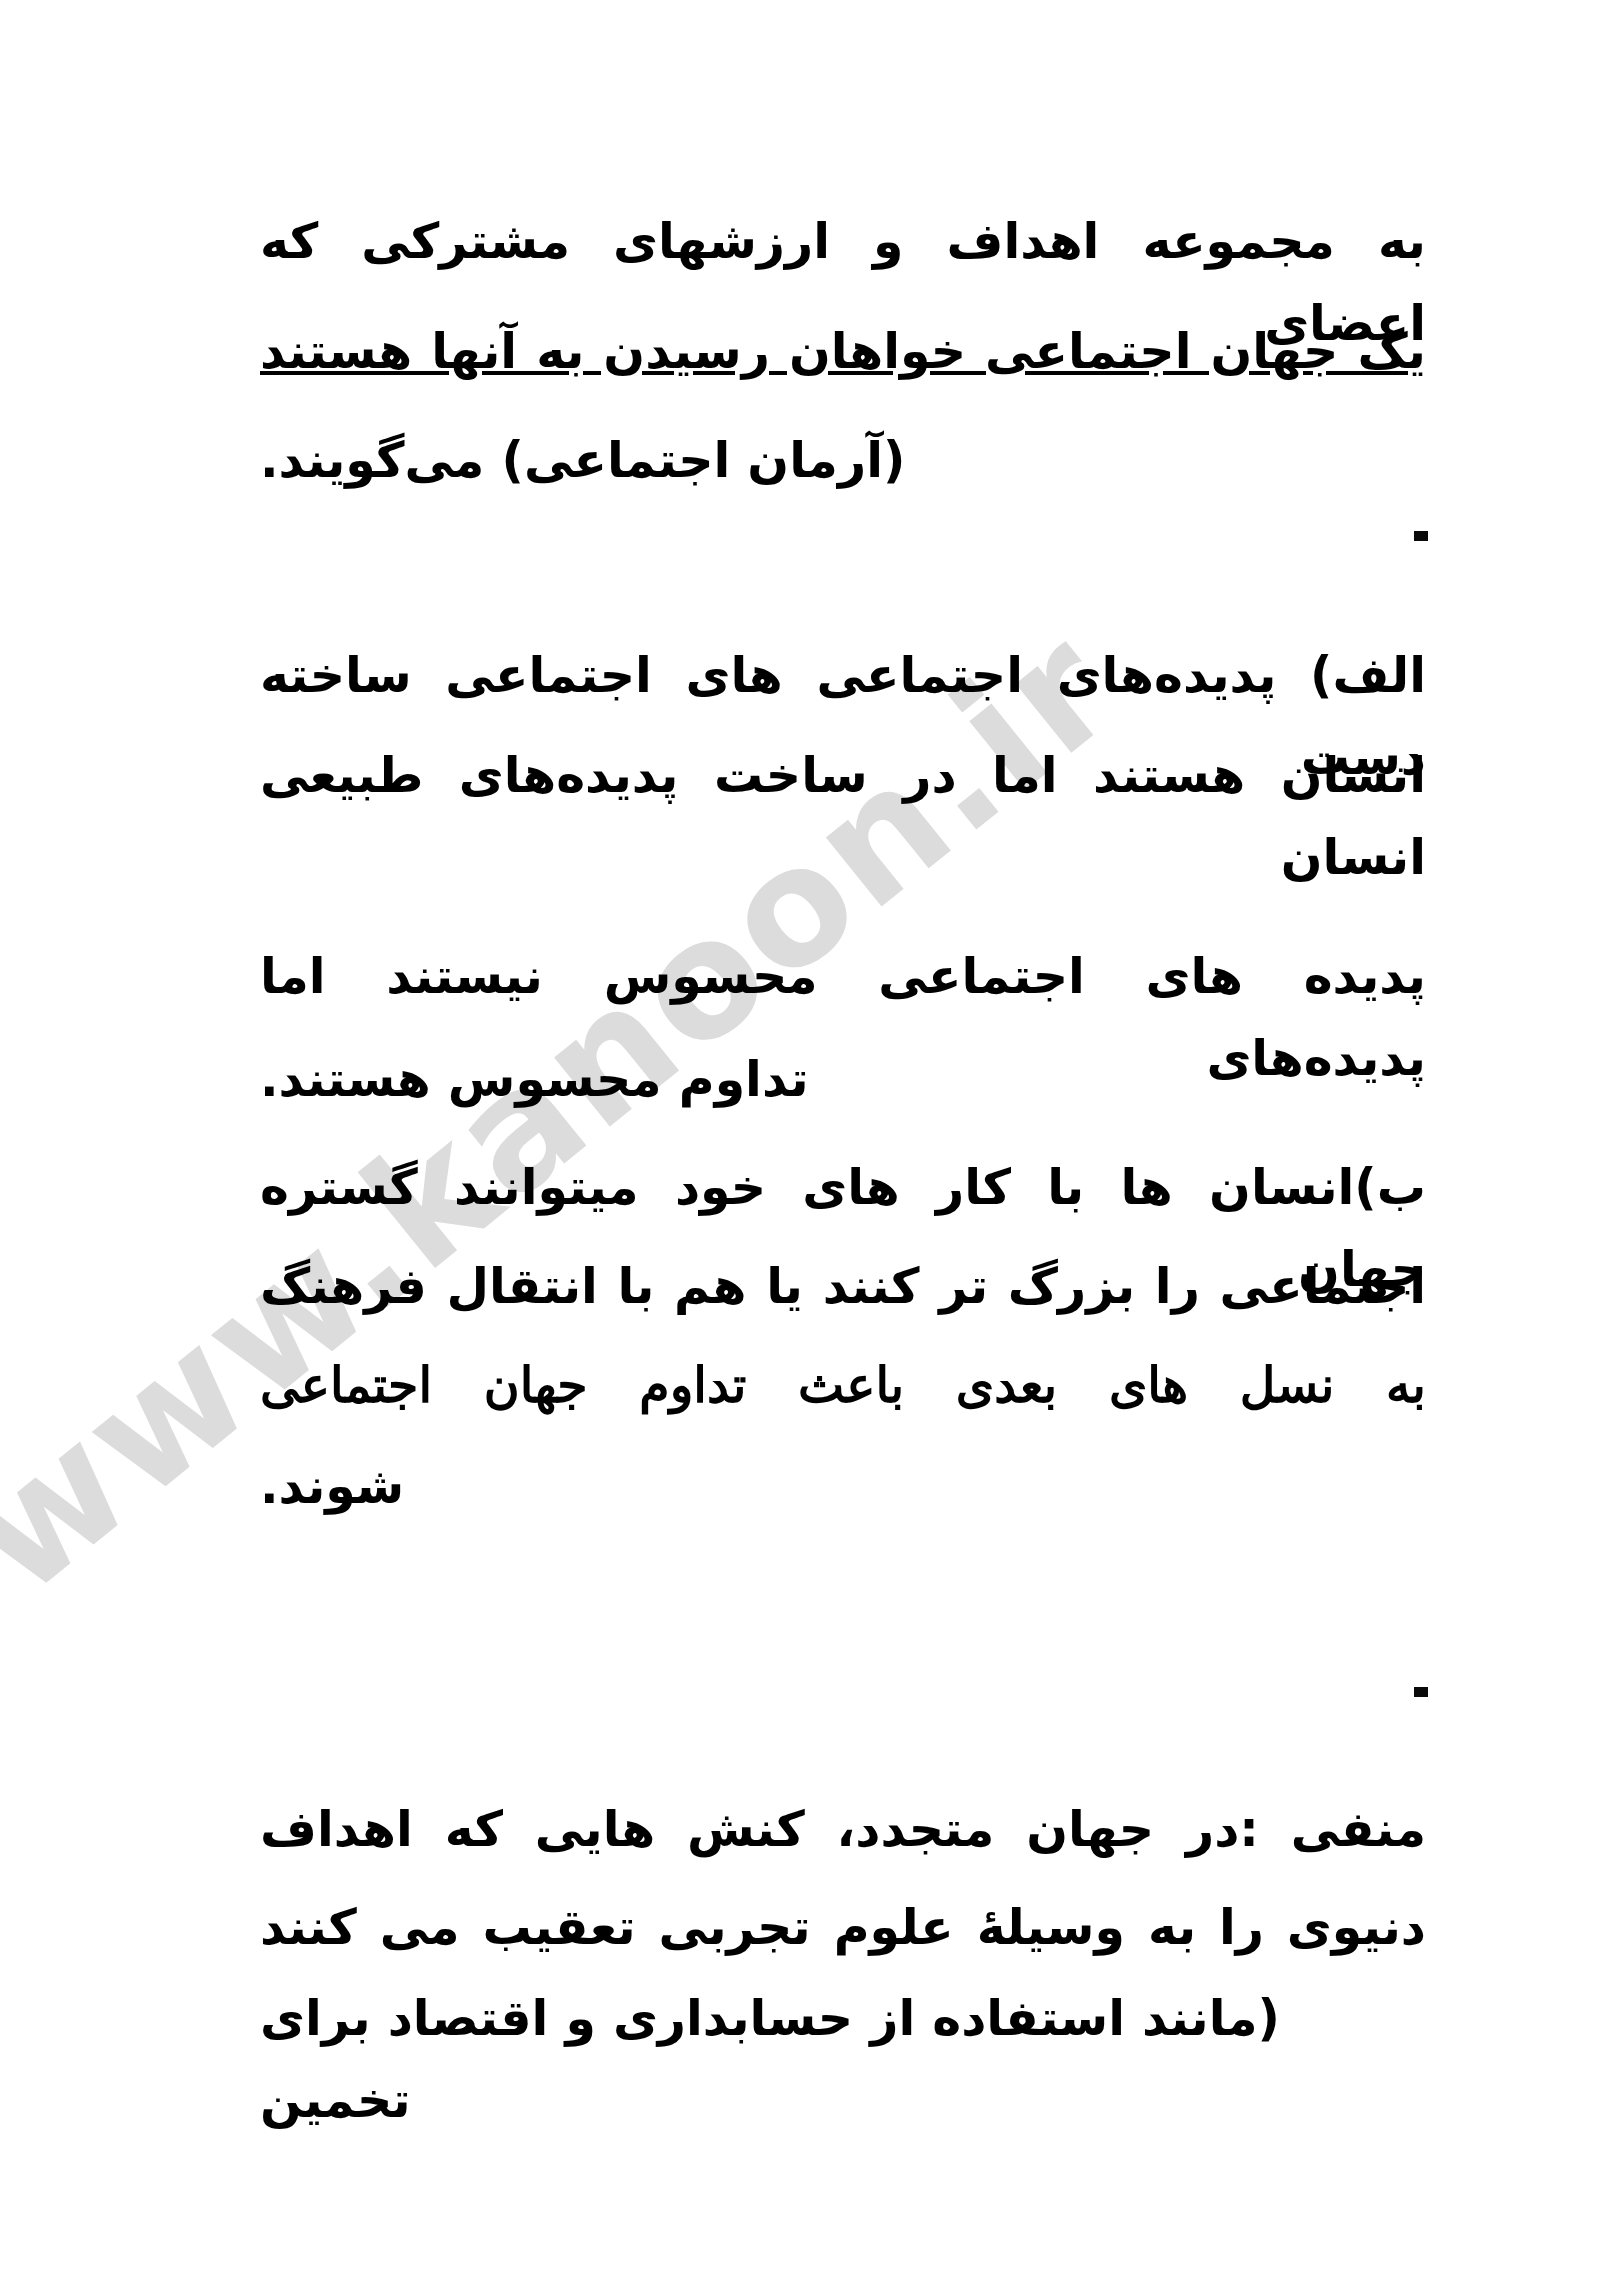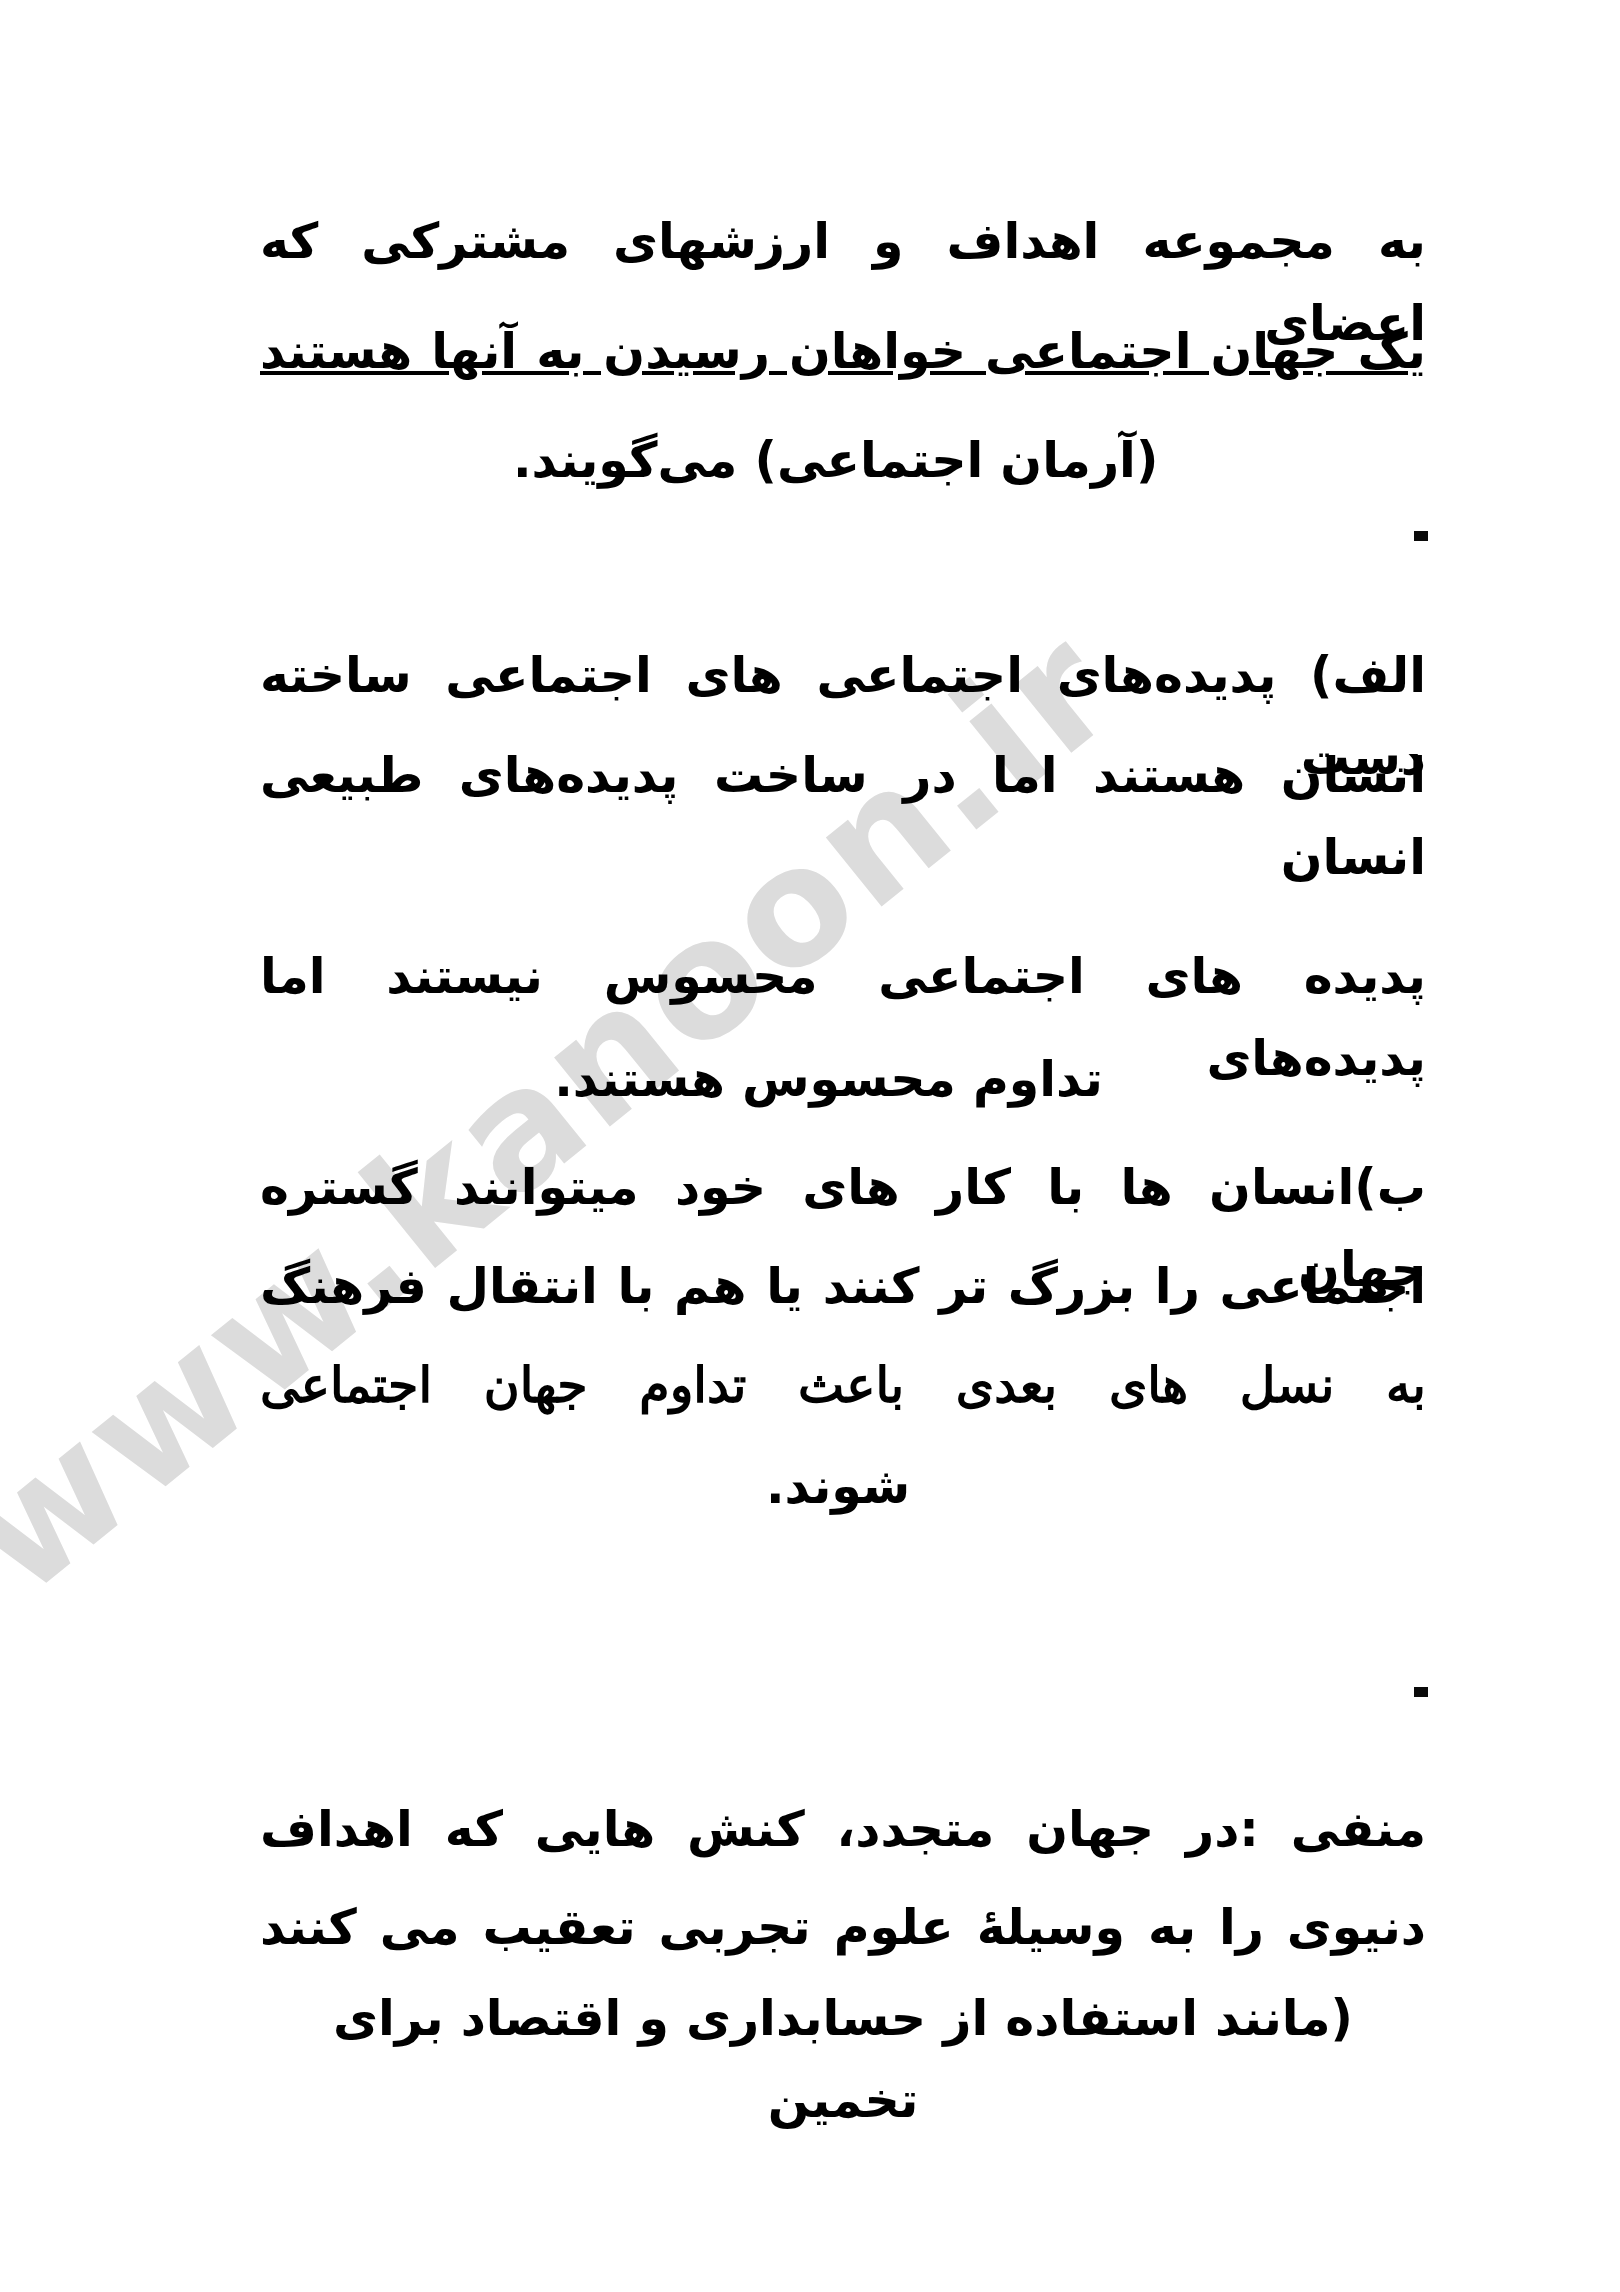--- a/index.html
+++ b/index.html
@@ -41,21 +41,21 @@
     width: 1166px;
     height: 82px;
     direction: rtl;
     font-size: 49px;
     font-weight: 700;
     color: #000000;
     line-height: 82px;
     z-index: 2;
   }
   .full  { text-align: justify; text-align-last: justify; }
-  .lastr { text-align: center; }
+  .lastr { text-align: left; }
   .ind15  { padding-left: 0; padding-right: 14.7px;  box-sizing: border-box; }
   .ind110 { padding-right: 108px; box-sizing: border-box; }
   .ind30  { padding-right: 29px;  box-sizing: border-box; }
   .ind10  { padding-right: 9.8px;  box-sizing: border-box; }
   
   .qhead {
     position: absolute;
     right: 192px;
     direction: rtl;
     font-size: 51px;

